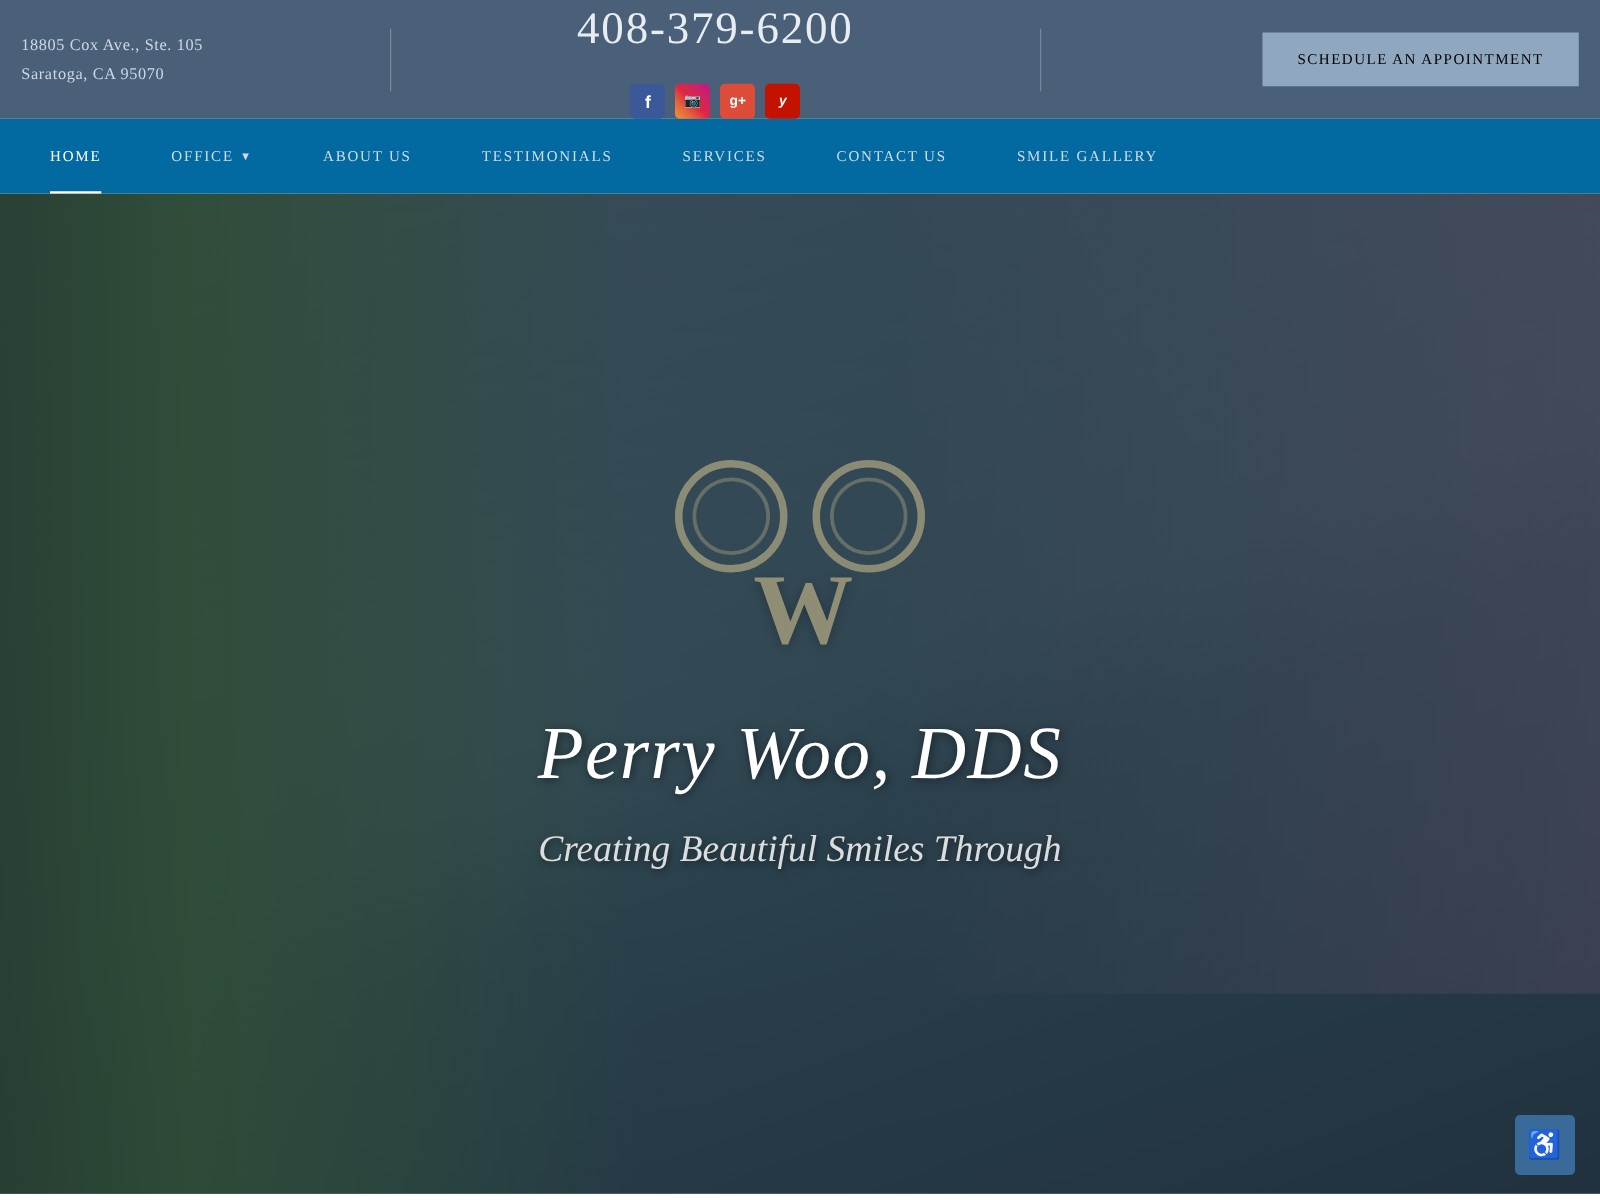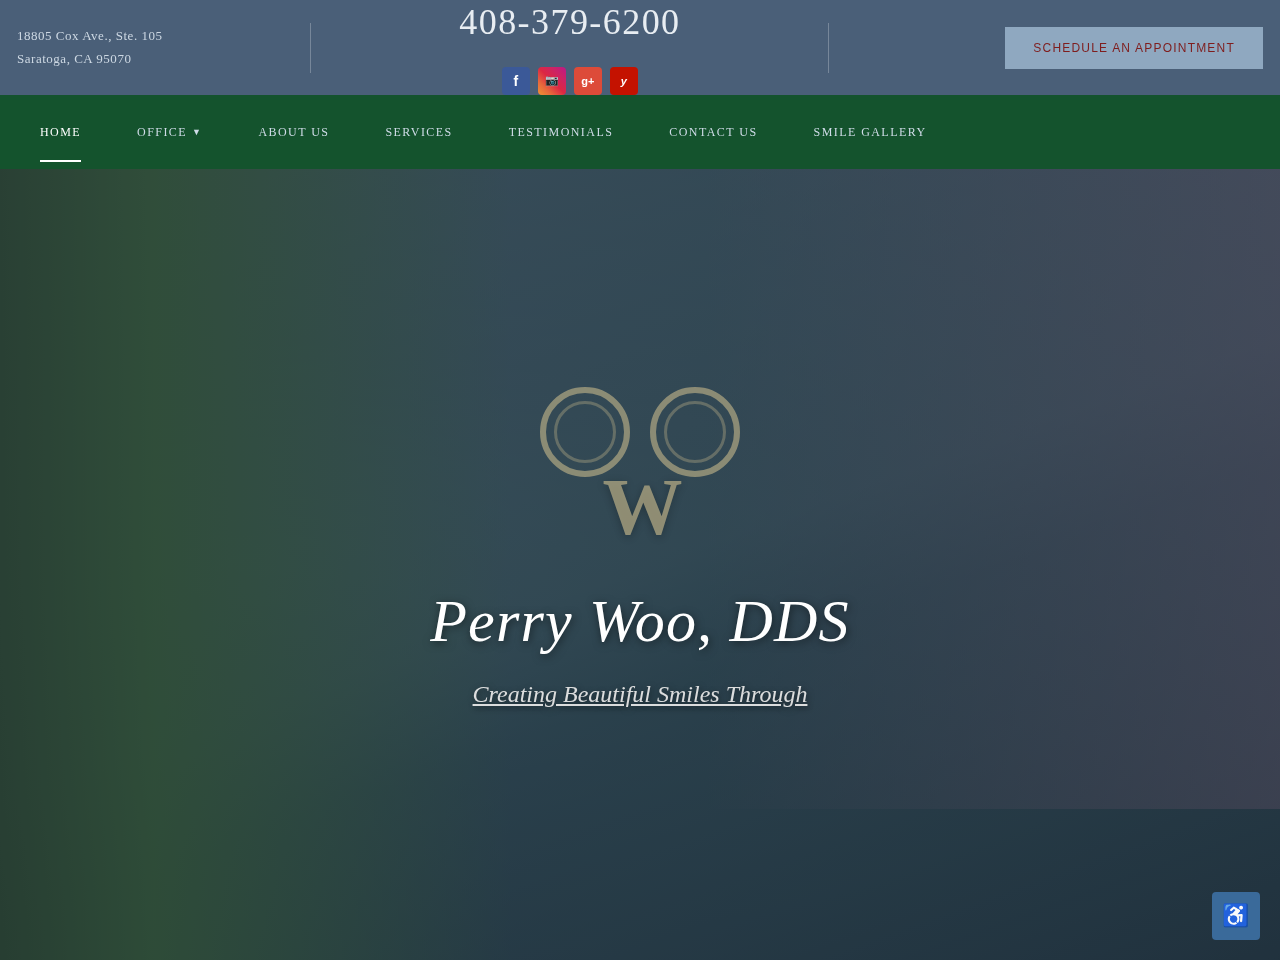--- a/index.html
+++ b/index.html
@@ -57,36 +57,36 @@
       font-weight: bold;
       font-family: Arial, sans-serif;
     }
     .social-icon.facebook { background: #3b5998; }
     .social-icon.instagram { background: linear-gradient(45deg, #f09433, #e6683c, #dc2743, #cc2366, #bc1888); }
     .social-icon.google { background: #dd4b39; }
     .social-icon.yelp { background: #c41200; }
     .schedule-btn {
       background-color: #8fa8c0;
       border: none;
-      color: #7f1d1d;
+      color: #000000;
       padding: 14px 28px;
       font-size: 12px;
       letter-spacing: 0.1em;
       cursor: pointer;
-      font-family: Liberation Sans, sans-serif;
+      font-family: Liberation Serif, serif;
       text-transform: uppercase;
       margin-left: 28px;
     }
 
     
     .nav-bar {
-      background-color: #14532d;
-      display: flex;
-      align-items: center;
-      height: 74px;
+      background-color: #0369a1;
+      display: flex;
+      align-items: flex-start;
+      height: 60px;
       padding: 0 40px;
       gap: 0;
     }
     .nav-item {
       color: #d0dce8;
       font-size: 12px;
       letter-spacing: 0.12em;
       text-transform: uppercase;
       padding: 0 28px;
       height: 60px;
@@ -218,28 +218,27 @@
       font-size: 60px;
       font-family: 'Georgia', serif;
       font-weight: normal;
       letter-spacing: 0.02em;
       text-shadow: 1px 2px 8px rgba(0,0,0,0.5);
       text-align: center;
       font-style: italic;
     }
     .hero-subtitle {
       color: rgba(230,230,230,0.95);
-      font-size: 24px;
+      font-size: 30px;
       font-family: 'Georgia', serif;
       font-style: italic;
       text-align: right;
       line-height: 1.5;
       text-shadow: 1px 2px 6px rgba(0,0,0,0.5);
       max-width: 800px;
-      text-decoration: underline;
     }
 
     
     .accessibility-btn {
       position: fixed;
       bottom: 20px;
       right: 20px;
       width: 48px;
       height: 48px;
       background: #3a6a9a;
@@ -287,24 +286,24 @@
     <span>HOME</span>
   </div>
   <div class="nav-item">
     <span>OFFICE</span>
     <span class="dropdown-arrow">▼</span>
   </div>
   <div class="nav-item">
     <span>ABOUT US</span>
   </div>
   <div class="nav-item">
+    <span>TESTIMONIALS</span>
+  </div>
+  <div class="nav-item">
     <span>SERVICES</span>
-  </div>
-  <div class="nav-item">
-    <span>TESTIMONIALS</span>
   </div>
   <div class="nav-item">
     <span>CONTACT US</span>
   </div>
   <div class="nav-item">
     <span>SMILE GALLERY</span>
   </div>
 </nav>
 
 <div class="hero">

